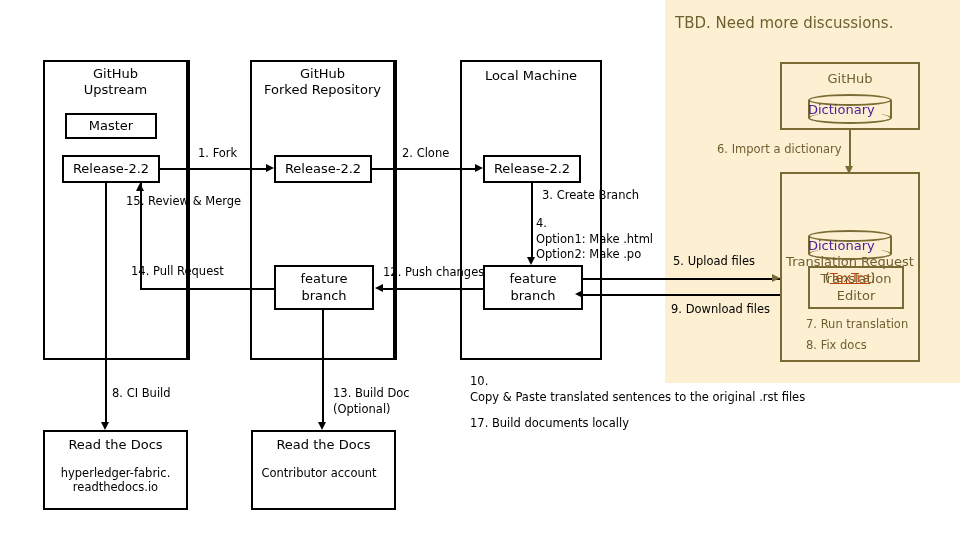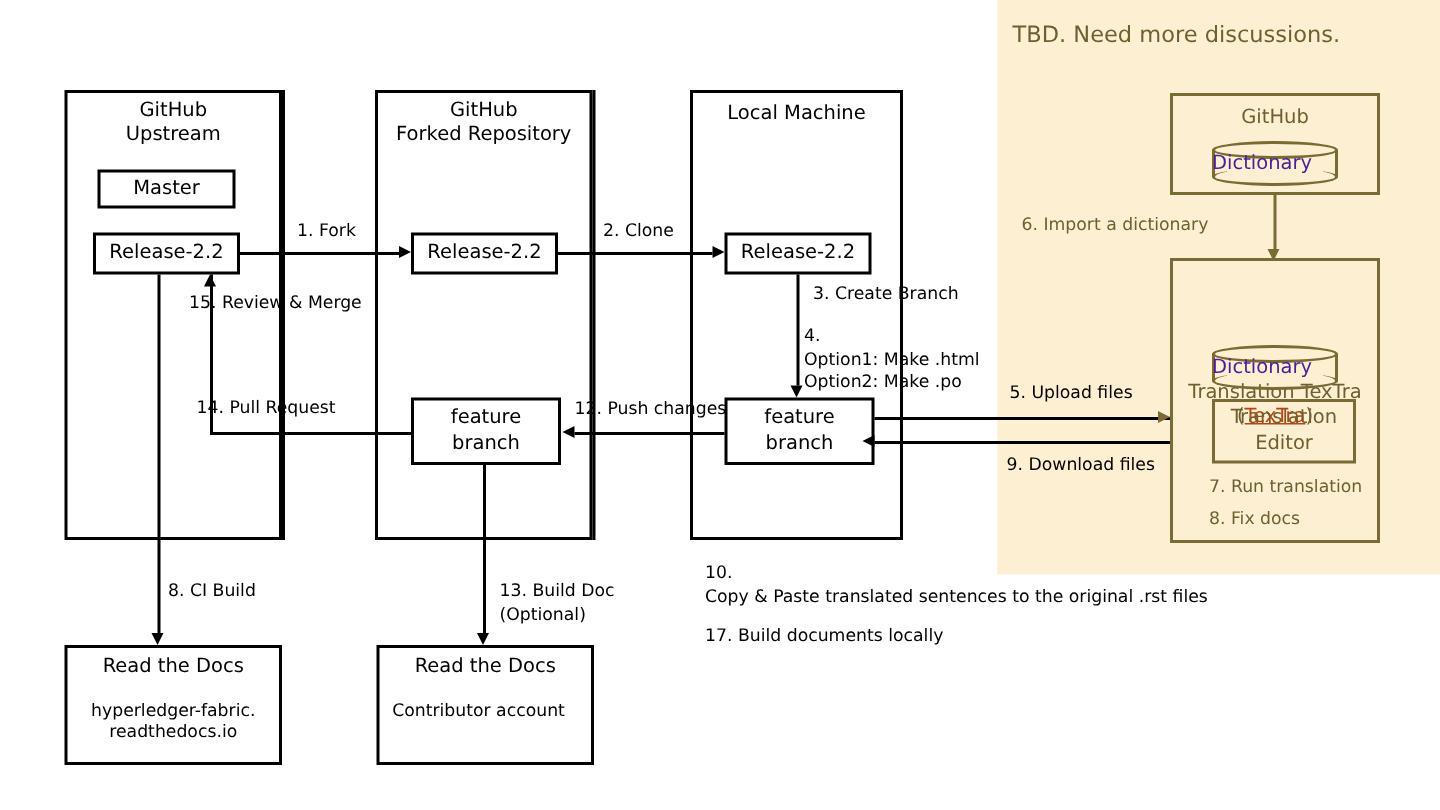--- a/index.html
+++ b/index.html
@@ -173,24 +173,24 @@
   </div>
   <div class="cyl" style="left:808px;top:94px;width:84px;height:30px;">
     <div class="body"></div>
     <div class="bot-ell"></div>
     <div class="top-ell"></div>
     <div class="cyl-text">Dictionary</div>
   </div>
 
   <div class="abs br-vline" style="left:849px;top:130px;height:38px;"></div>
   <div class="abs br-arr-d" style="left:845px;top:166px;"></div>
-  <div class="abs br-label" style="left:681px;top:142px;">6. Import a dictionary</div>
+  <div class="abs br-label" style="left:717px;top:142px;">6. Import a dictionary</div>
 
   <div class="abs br-box" style="left:780px;top:172px;width:140px;height:190px;align-items:flex-start;padding-top:6px;flex-direction:column;">
-    <span style="width:100%;">Translation TexTra</span>
+    <span style="width:100%;">Translation Request</span>
     <span style="width:100%;">
       <span>(</span><a class="textra-link" href="#">TexTra</a><span>)</span>
     </span>
   </div>
 
   <div class="cyl" style="left:808px;top:230px;width:84px;height:30px;">
     <div class="body"></div>
     <div class="bot-ell"></div>
     <div class="top-ell"></div>
     <div class="cyl-text">Dictionary</div>

